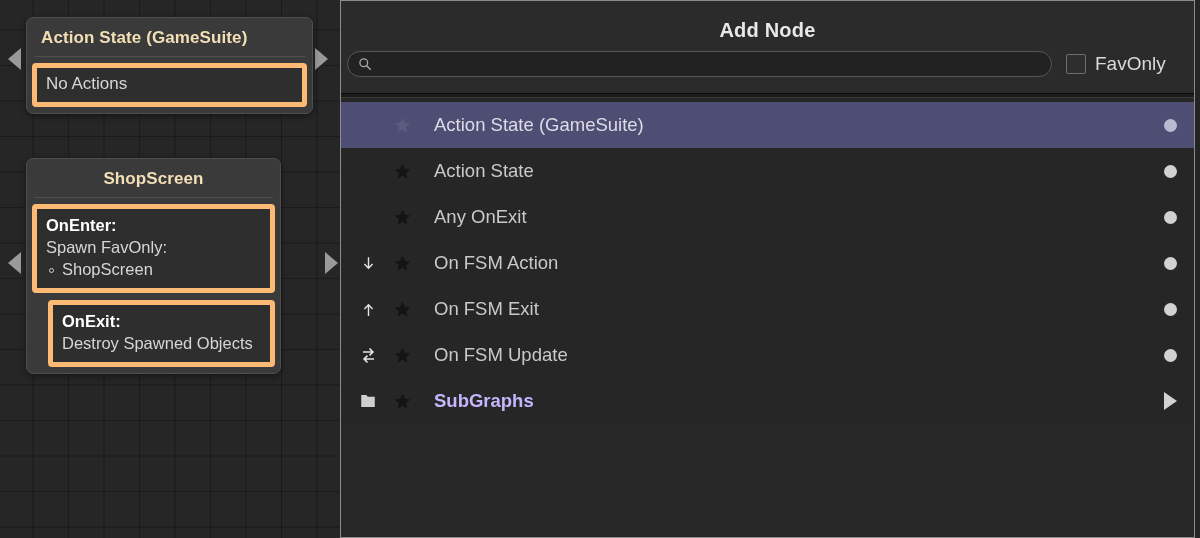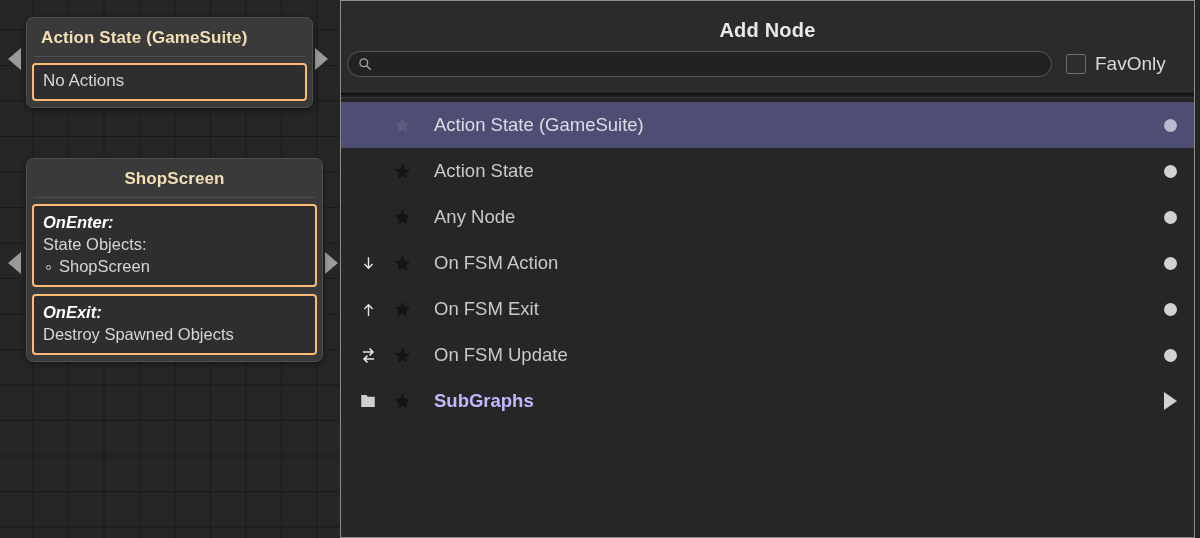--- a/index.html
+++ b/index.html
@@ -46,29 +46,29 @@
     font-weight: bold;
     text-align: center;
     padding: 5px 4px 8px 4px;
     letter-spacing: 0.1px;
     border-bottom: 1px solid #4f4f4f;
     margin: 0 2px 6px 2px;
   }
   .gnode-title.left { text-align: left; padding-left: 7px; }
   .gnode-body {
     background: #2e2e2e;
-    border: 2px solid #fdba74;
+    border: 5px solid #fdba74;
     border-radius: 4px;
     padding: 6px 9px 7px 9px;
     color: #d6d6d6;
     font-size: 16.5px;
     line-height: 1.33;
   }
-  .gnode-body + .gnode-body { margin-top: 7px; }
-  .gnode-body b { color: #ffffff; font-weight: bold; font-style: italic; }
+  .gnode-body + .gnode-body { margin-top: 7px; margin-left: 16px; }
+  .gnode-body b { color: #ffffff; font-weight: bold; }
   .gnode-line { display: block; }
   .gnode-sub {
     display: block;
     padding-left: 16px;
     position: relative;
   }
   .gnode-sub::before {
     content: "";
     position: absolute;
     left: 3px; top: 9px;
@@ -88,21 +88,21 @@
   .port.in  { border-right: 13px solid #9a9a9a; }
   .port.out { border-left: 13px solid #9a9a9a; }
 
   
   #node-action-state { left: 26px; top: 17px; width: 287px; }
   #node-action-state .gnode-body { font-size: 17px; padding: 5px 9px 6px 9px; }
   #port-in-1  { left: 8px;  top: 48px; }
   #port-out-1 { left: 315px; top: 48px; }
 
   
-  #node-shopscreen { left: 26px; top: 158px; width: 297px; }
+  #node-shopscreen { left: 26px; top: 158px; width: 255px; }
   #port-in-2  { left: 8px;  top: 252px; }
   #port-out-2 { left: 325px; top: 252px; }
 
   
   #add-node-panel {
     position: absolute;
     left: 340px; top: 0;
     width: 855px; height: 538px;
     background: #272727;
     border: 1px solid #8c8c8c;
@@ -264,21 +264,21 @@
     </div>
   </div>
 
   <div class="port in" id="port-in-2"></div>
   <div class="port out" id="port-out-2"></div>
 
   <div class="gnode" id="node-shopscreen">
     <div class="gnode-title">ShopScreen</div>
     <div class="gnode-body">
       <span class="gnode-line"><b>OnEnter:</b></span>
-      <span class="gnode-line">State Objects:</span>
+      <span class="gnode-line">Spawn FavOnly:</span>
       <span class="gnode-sub">ShopScreen</span>
     </div>
     <div class="gnode-body">
       <span class="gnode-line"><b>OnExit:</b></span>
       <span class="gnode-line">Destroy Spawned Objects</span>
     </div>
   </div>
 </div>
 
 <div id="add-node-panel">
@@ -336,21 +336,21 @@
 
 
 
     <div class="node-row">
       <span class="row-lead"></span>
       <span class="row-star">
         <svg class="star-glyph" viewBox="0 0 24 24" width="19" height="19">
             <path fill="#141414" d="M12 2.3l2.9 6.3 6.8.8-5 4.6 1.3 6.8L12 17.4 6 20.8l1.3-6.8-5-4.6 6.8-.8z"></path>
           </svg>
       </span>
-      <span class="row-label">Any Node</span>
+      <span class="row-label">Any OnExit</span>
       <span class="row-trail">
           <span class="dot"></span>
         </span>
     </div>
 
     <div class="node-row">
       <span class="row-lead">
         <svg viewBox="0 0 24 24" width="17" height="17">
             <path fill="#e4e4e4" d="M11 3h2v13.2l4.1-4.1 1.4 1.4L12 20l-6.5-6.5 1.4-1.4 4.1 4.1z"></path>
           </svg>

